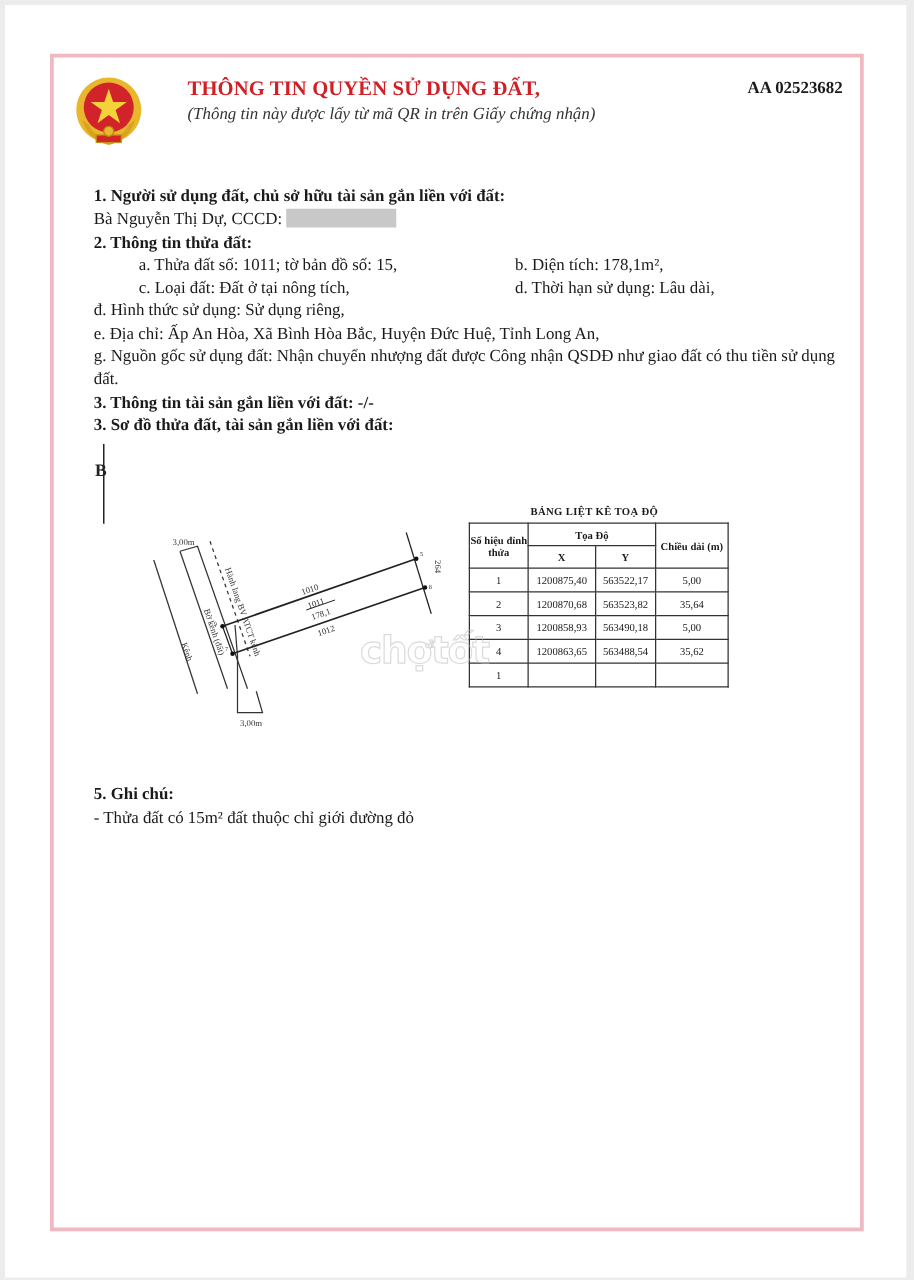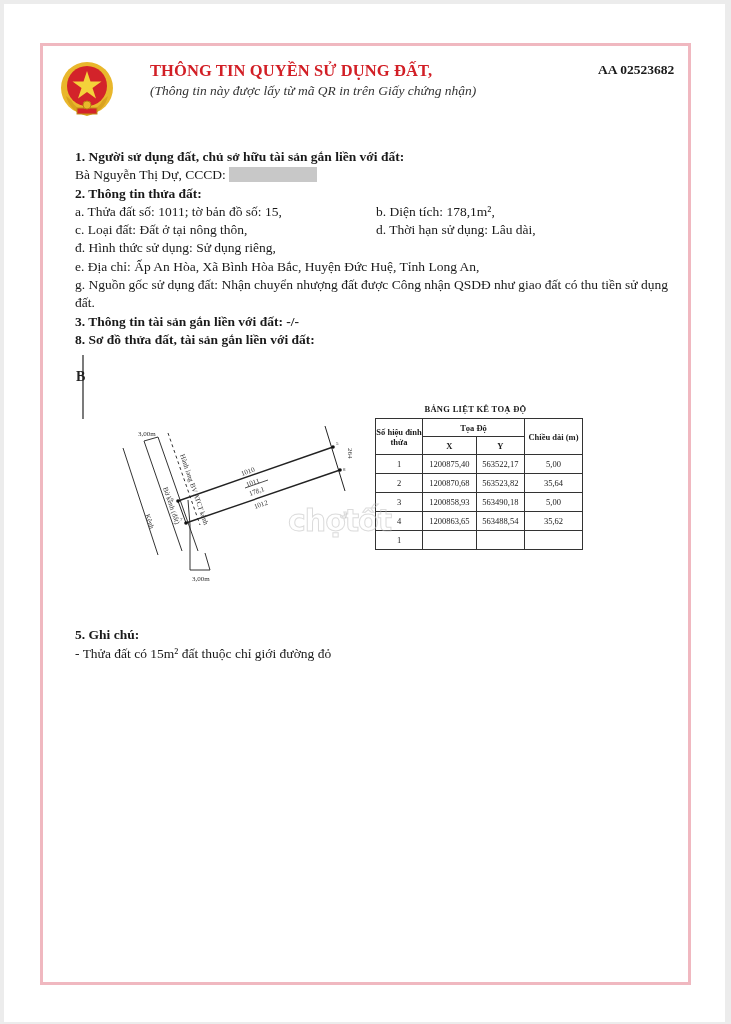--- a/index.html
+++ b/index.html
@@ -73,20 +73,21 @@
       top: 148px;
       width: 610px;
       font-size: 13.5px;
       line-height: 18.3px;
     }
     .heading {
       font-weight: bold;
     }
     .row2 {
       display: flex;
+      margin-left: 36px;
     }
     .row2 .col-a { width: 301px; }
     .row2 .col-b { flex: 1; }
     .redacted {
       display: inline-block;
       width: 88px;
       height: 15px;
       background: #c8c8c8;
       vertical-align: -3px;
     }
@@ -178,28 +179,28 @@
   <div>
     <span>Bà Nguyễn Thị Dự, CCCD:</span>
     <span class="redacted"></span>
   </div>
   <div class="heading">2. Thông tin thửa đất:</div>
   <div class="row2">
     <div class="col-a">a. Thửa đất số: 1011; tờ bản đồ số: 15,</div>
     <div class="col-b">b. Diện tích: 178,1m²,</div>
   </div>
   <div class="row2">
-    <div class="col-a">c. Loại đất: Đất ở tại nông thôn,</div>
+    <div class="col-a">c. Loại đất: Đất ở tại nông tích,</div>
     <div class="col-b">d. Thời hạn sử dụng: Lâu dài,</div>
   </div>
   <div>đ. Hình thức sử dụng: Sử dụng riêng,</div>
   <div>e. Địa chỉ: Ấp An Hòa, Xã Bình Hòa Bắc, Huyện Đức Huệ, Tỉnh Long An,</div>
   <div>g. Nguồn gốc sử dụng đất: Nhận chuyển nhượng đất được Công nhận QSDĐ như giao đất có thu tiền sử dụng đất.</div>
   <div class="heading">3. Thông tin tài sản gắn liền với đất: -/-</div>
-  <div class="heading">8. Sơ đồ thửa đất, tài sản gắn liền với đất:</div>
+  <div class="heading">3. Sơ đồ thửa đất, tài sản gắn liền với đất:</div>
 </div>
 
 <div class="diagram">
   <svg width="300" height="230" viewBox="0 0 300 230" font-family="Liberation Serif, serif">
 
     <line x1="13" y1="0" x2="13" y2="64" stroke="#222" stroke-width="1.2"></line>
     <text x="6" y="26" font-size="14" font-weight="bold" fill="#222">B</text>
 
     <line x1="53" y1="93" x2="88" y2="200" stroke="#333" stroke-width="1"></line>
 

